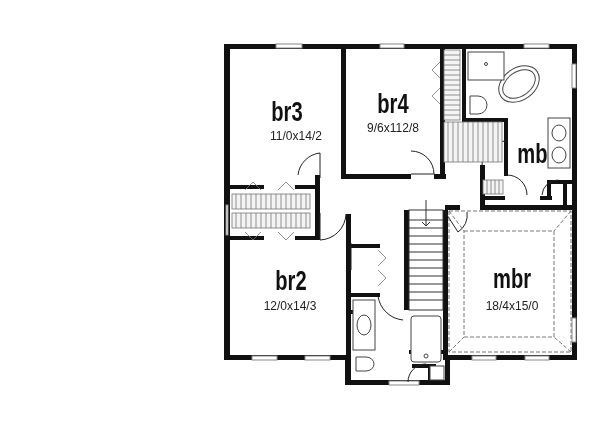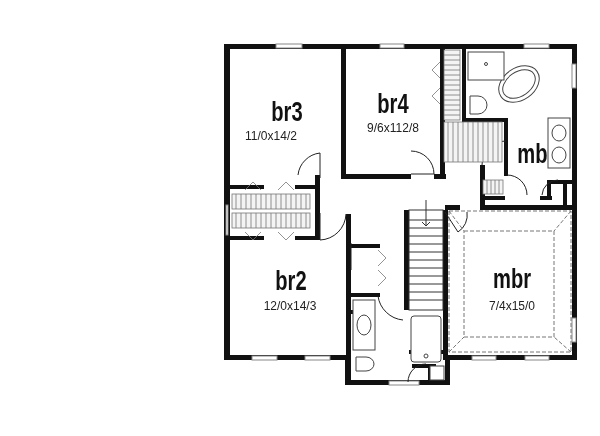--- a/index.html
+++ b/index.html
@@ -138,24 +138,24 @@
   </g>
 
   <g stroke="#777" stroke-width="1" fill="none" stroke-dasharray="4,2">
     <rect x="449" y="211" width="122" height="141"></rect>
     <rect x="464" y="231" width="90" height="106"></rect>
     <path d="M449 211 L464 231 M571 211 L554 231 M449 352 L464 337 M571 352 L554 337"></path>
   </g>
 </svg>
 
 <div class="room-label" style="left:262px; top:98px; font-size:28px; width:50px;">br3</div>
-<div class="room-dim" style="left:231px; top:130px; width:80px;">11/0x14/2</div>
+<div class="room-dim" style="left:256px; top:130px; width:80px;">11/0x14/2</div>
 
 <div class="room-label" style="left:368px; top:90px; font-size:28px; width:50px;">br4</div>
 <div class="room-dim" style="left:353px; top:122px; width:80px;">9/6x112/8</div>
 
 <div class="room-label" style="left:512px; top:140px; font-size:28px; width:38px;">mb</div>
 
 <div class="room-label" style="left:266px; top:267px; font-size:28px; width:50px;">br2</div>
 <div class="room-dim" style="left:250px; top:300px; width:80px;">12/0x14/3</div>
 
 <div class="room-label" style="left:482px; top:265px; font-size:28px; width:60px;">mbr</div>
-<div class="room-dim" style="left:472px; top:300px; width:80px;">7/4x15/0</div>
+<div class="room-dim" style="left:472px; top:300px; width:80px;">18/4x15/0</div>
 
 </body></html>

